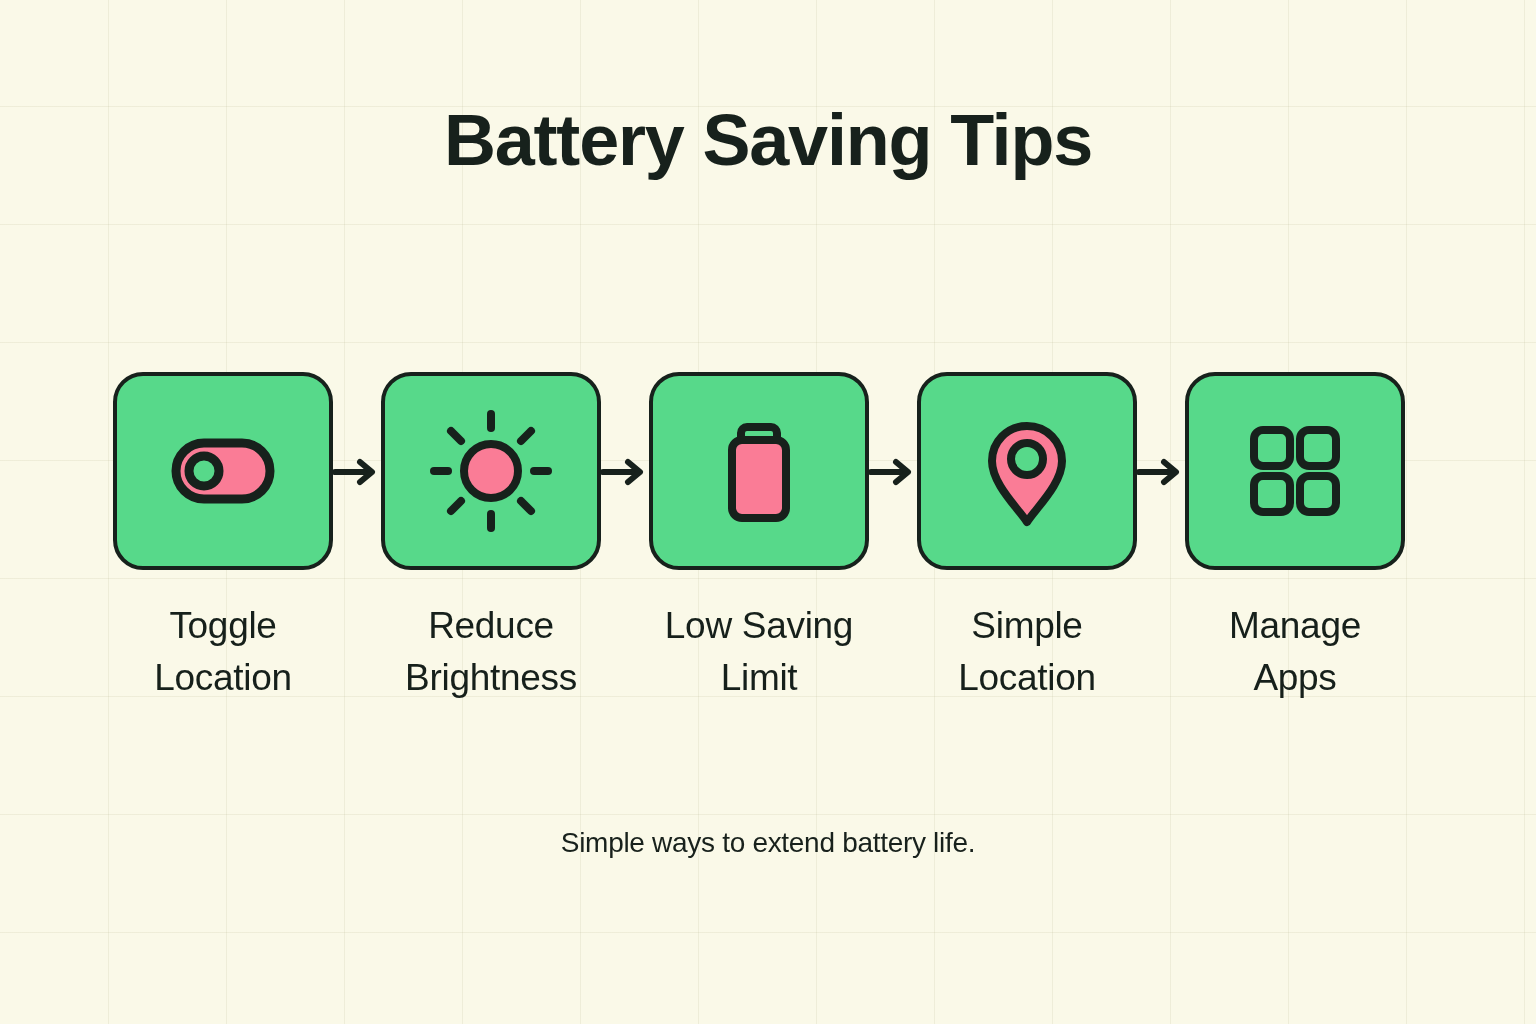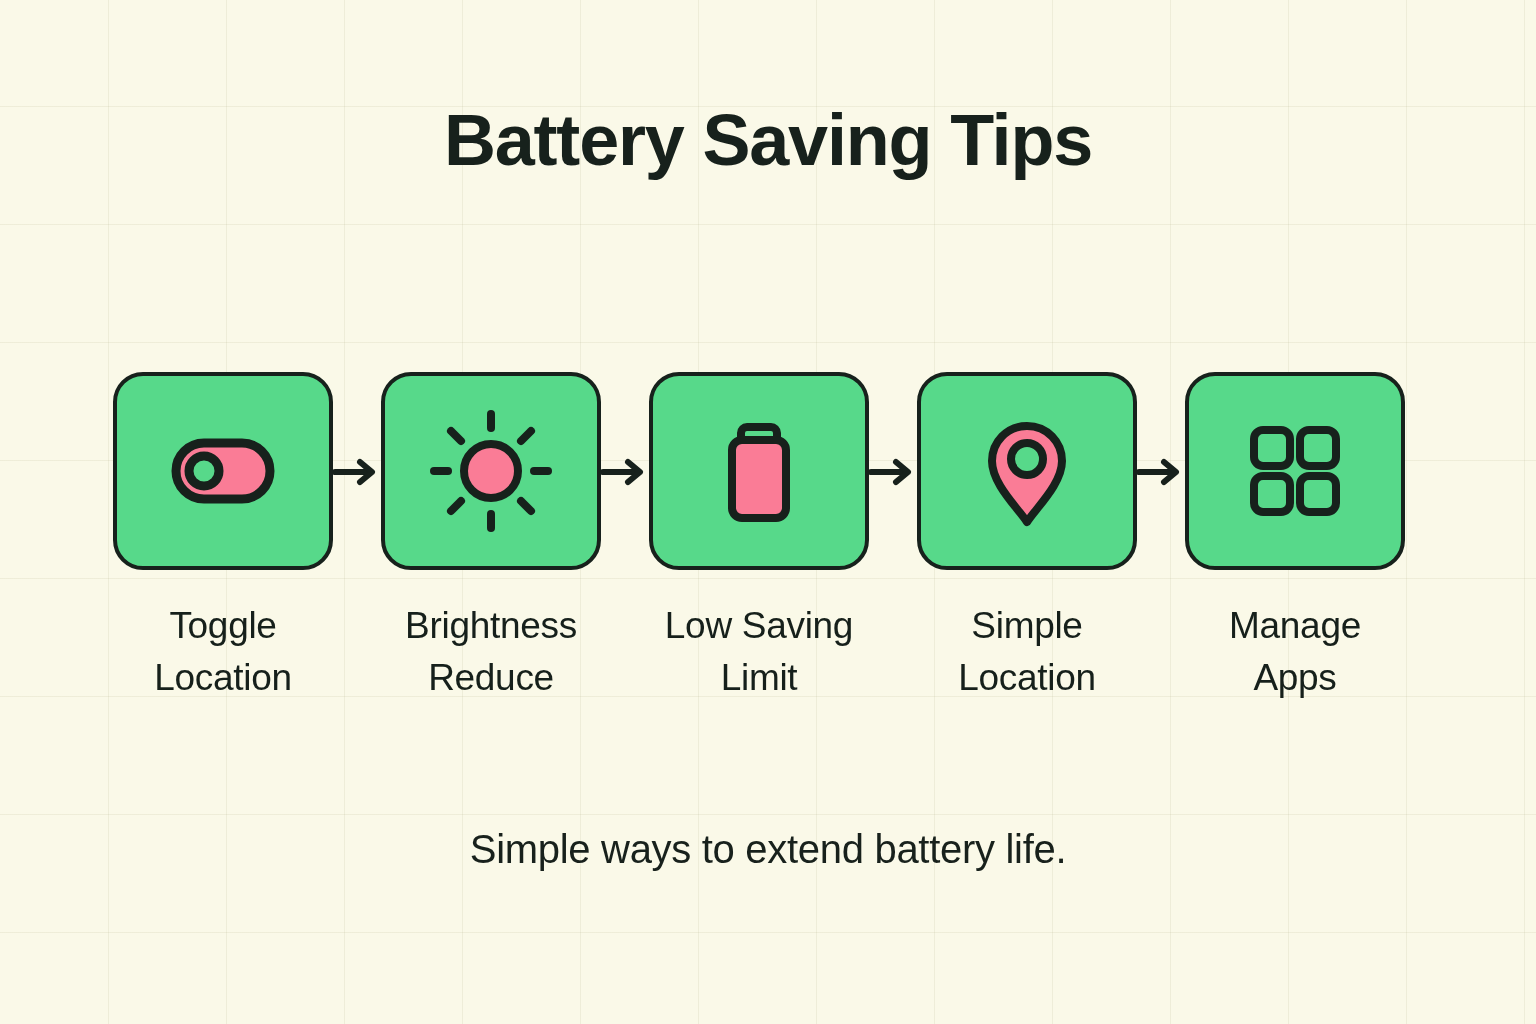--- a/index.html
+++ b/index.html
@@ -103,21 +103,21 @@
   }
   .connector svg { display: block; }
 
   
   #caption {
     position: absolute;
     top: 827px;
     left: 0;
     width: 1536px;
     text-align: center;
-    font-size: 40px;
+    font-size: 28px;
     font-weight: 500;
     color: #18211c;
     letter-spacing: -0.3px;
     white-space: nowrap;
   }
 </style>
 </head>
 <body>
 
 <div id="page">
@@ -158,22 +158,22 @@
             <path d="M18 75 H32"></path>
             <path d="M118 75 H132"></path>
             <path d="M35 35 L45 45"></path>
             <path d="M105 105 L115 115"></path>
             <path d="M115 35 L105 45"></path>
             <path d="M45 105 L35 115"></path>
           </g>
         </svg>
       </div>
       <div class="step-label">
+        <div>Reduce</div>
         <div>Brightness</div>
-        <div>Reduce</div>
       </div>
     </div>
 
     <div class="connector">
       <svg width="48" height="34" viewBox="0 0 48 34">
         <path d="M2 17 H36" stroke="#17211c" stroke-width="6" stroke-linecap="round" fill="none"></path>
         <path d="M27 7 L39 17 L27 27" stroke="#17211c" stroke-width="6" stroke-linecap="round" stroke-linejoin="round" fill="none"></path>
       </svg>
     </div>
 

